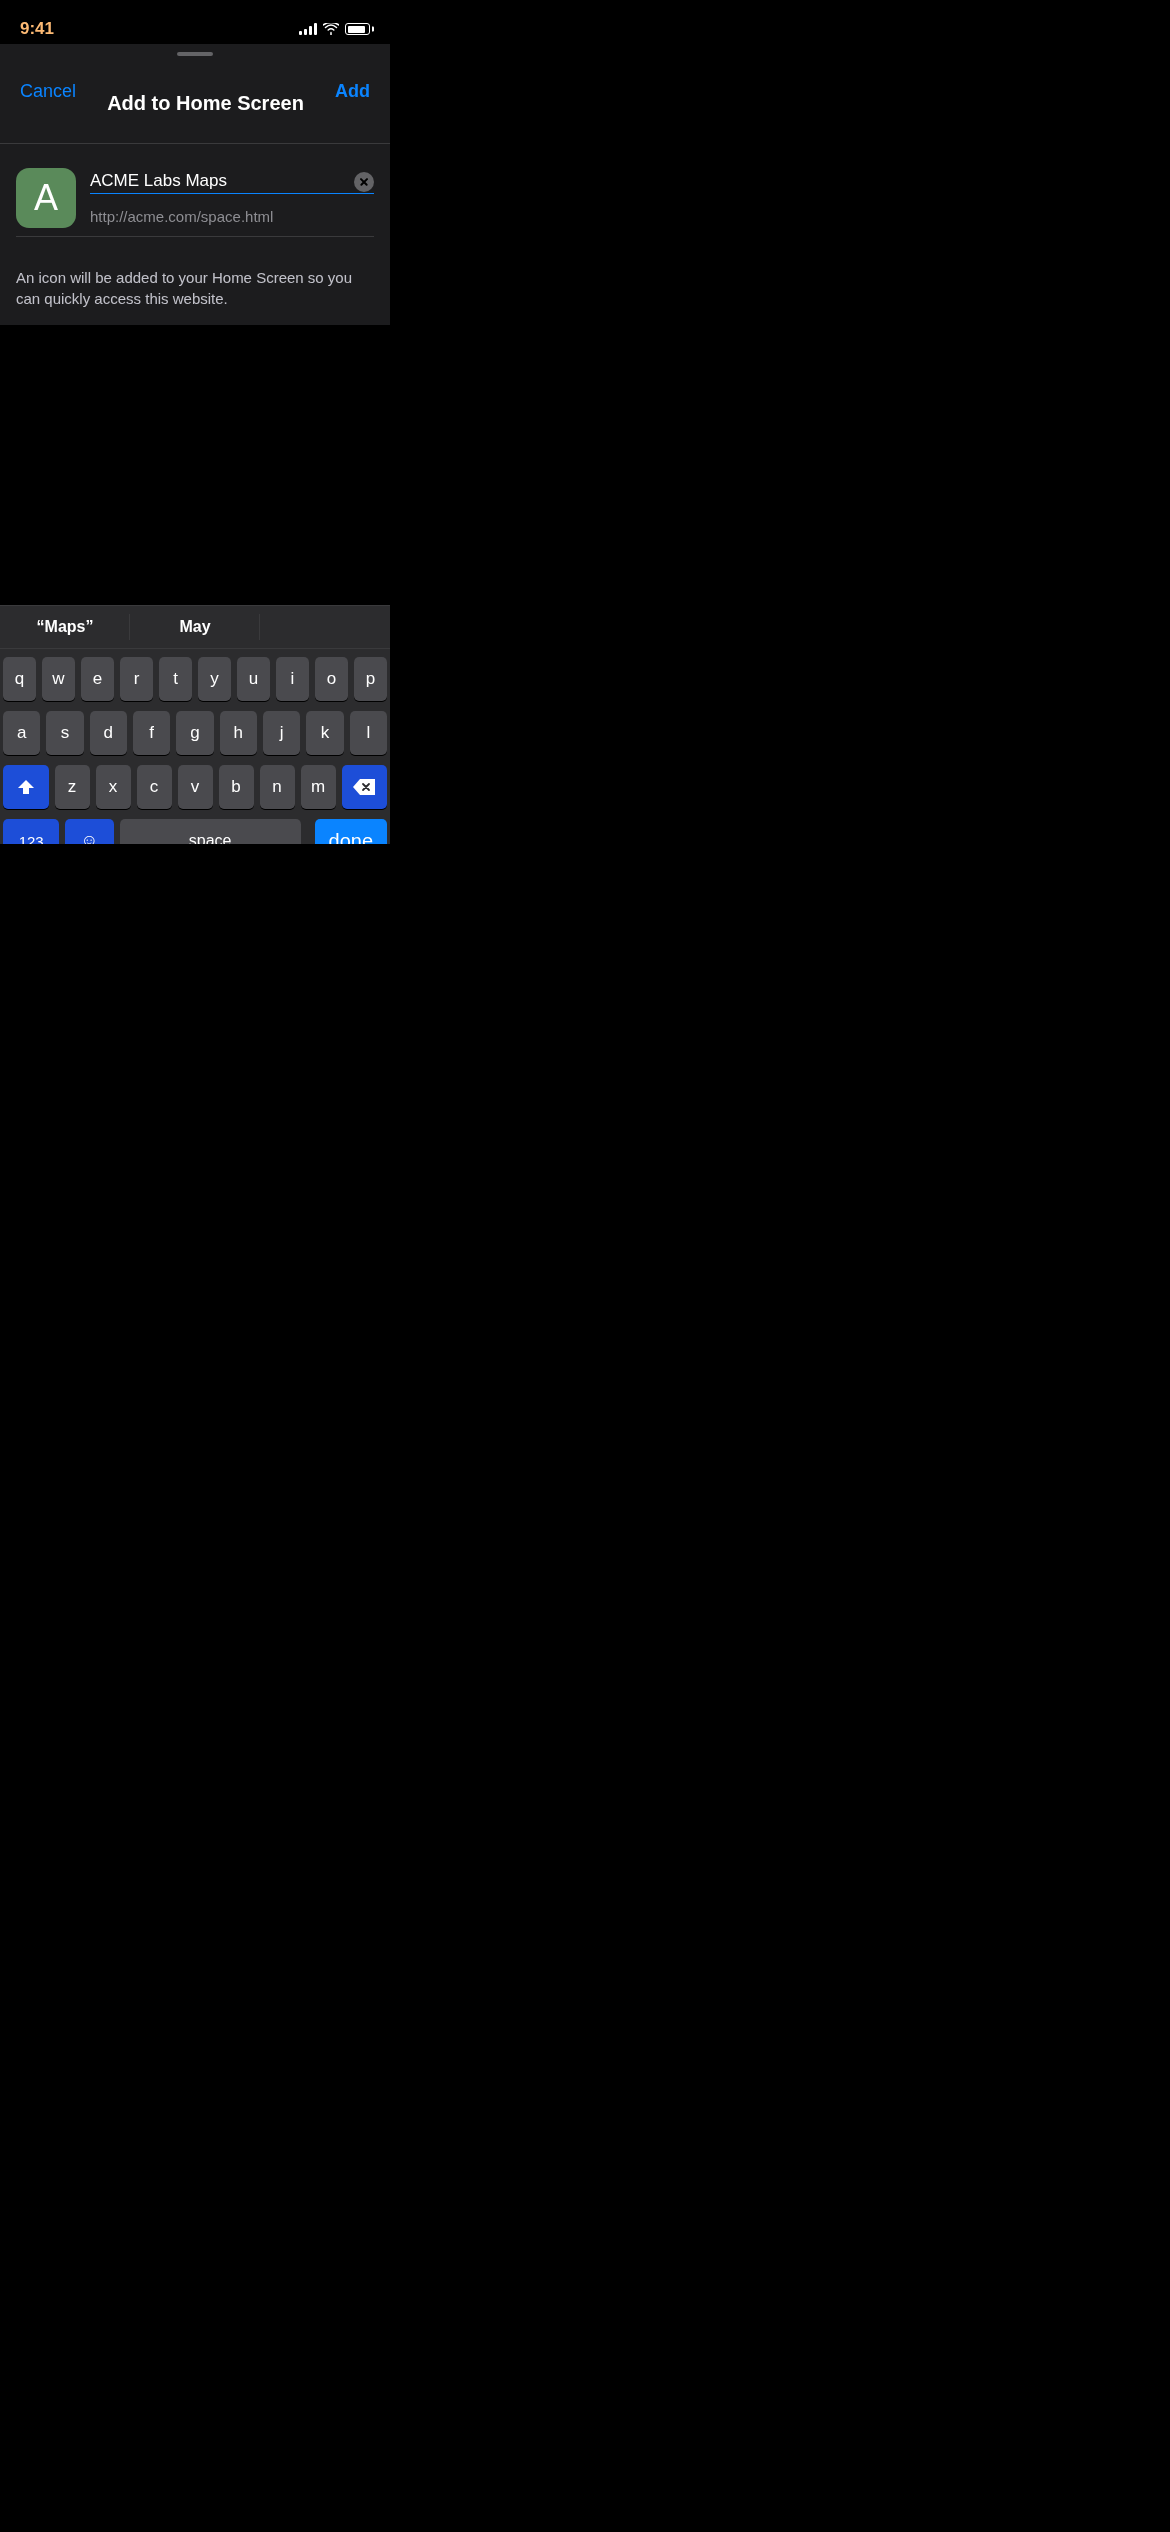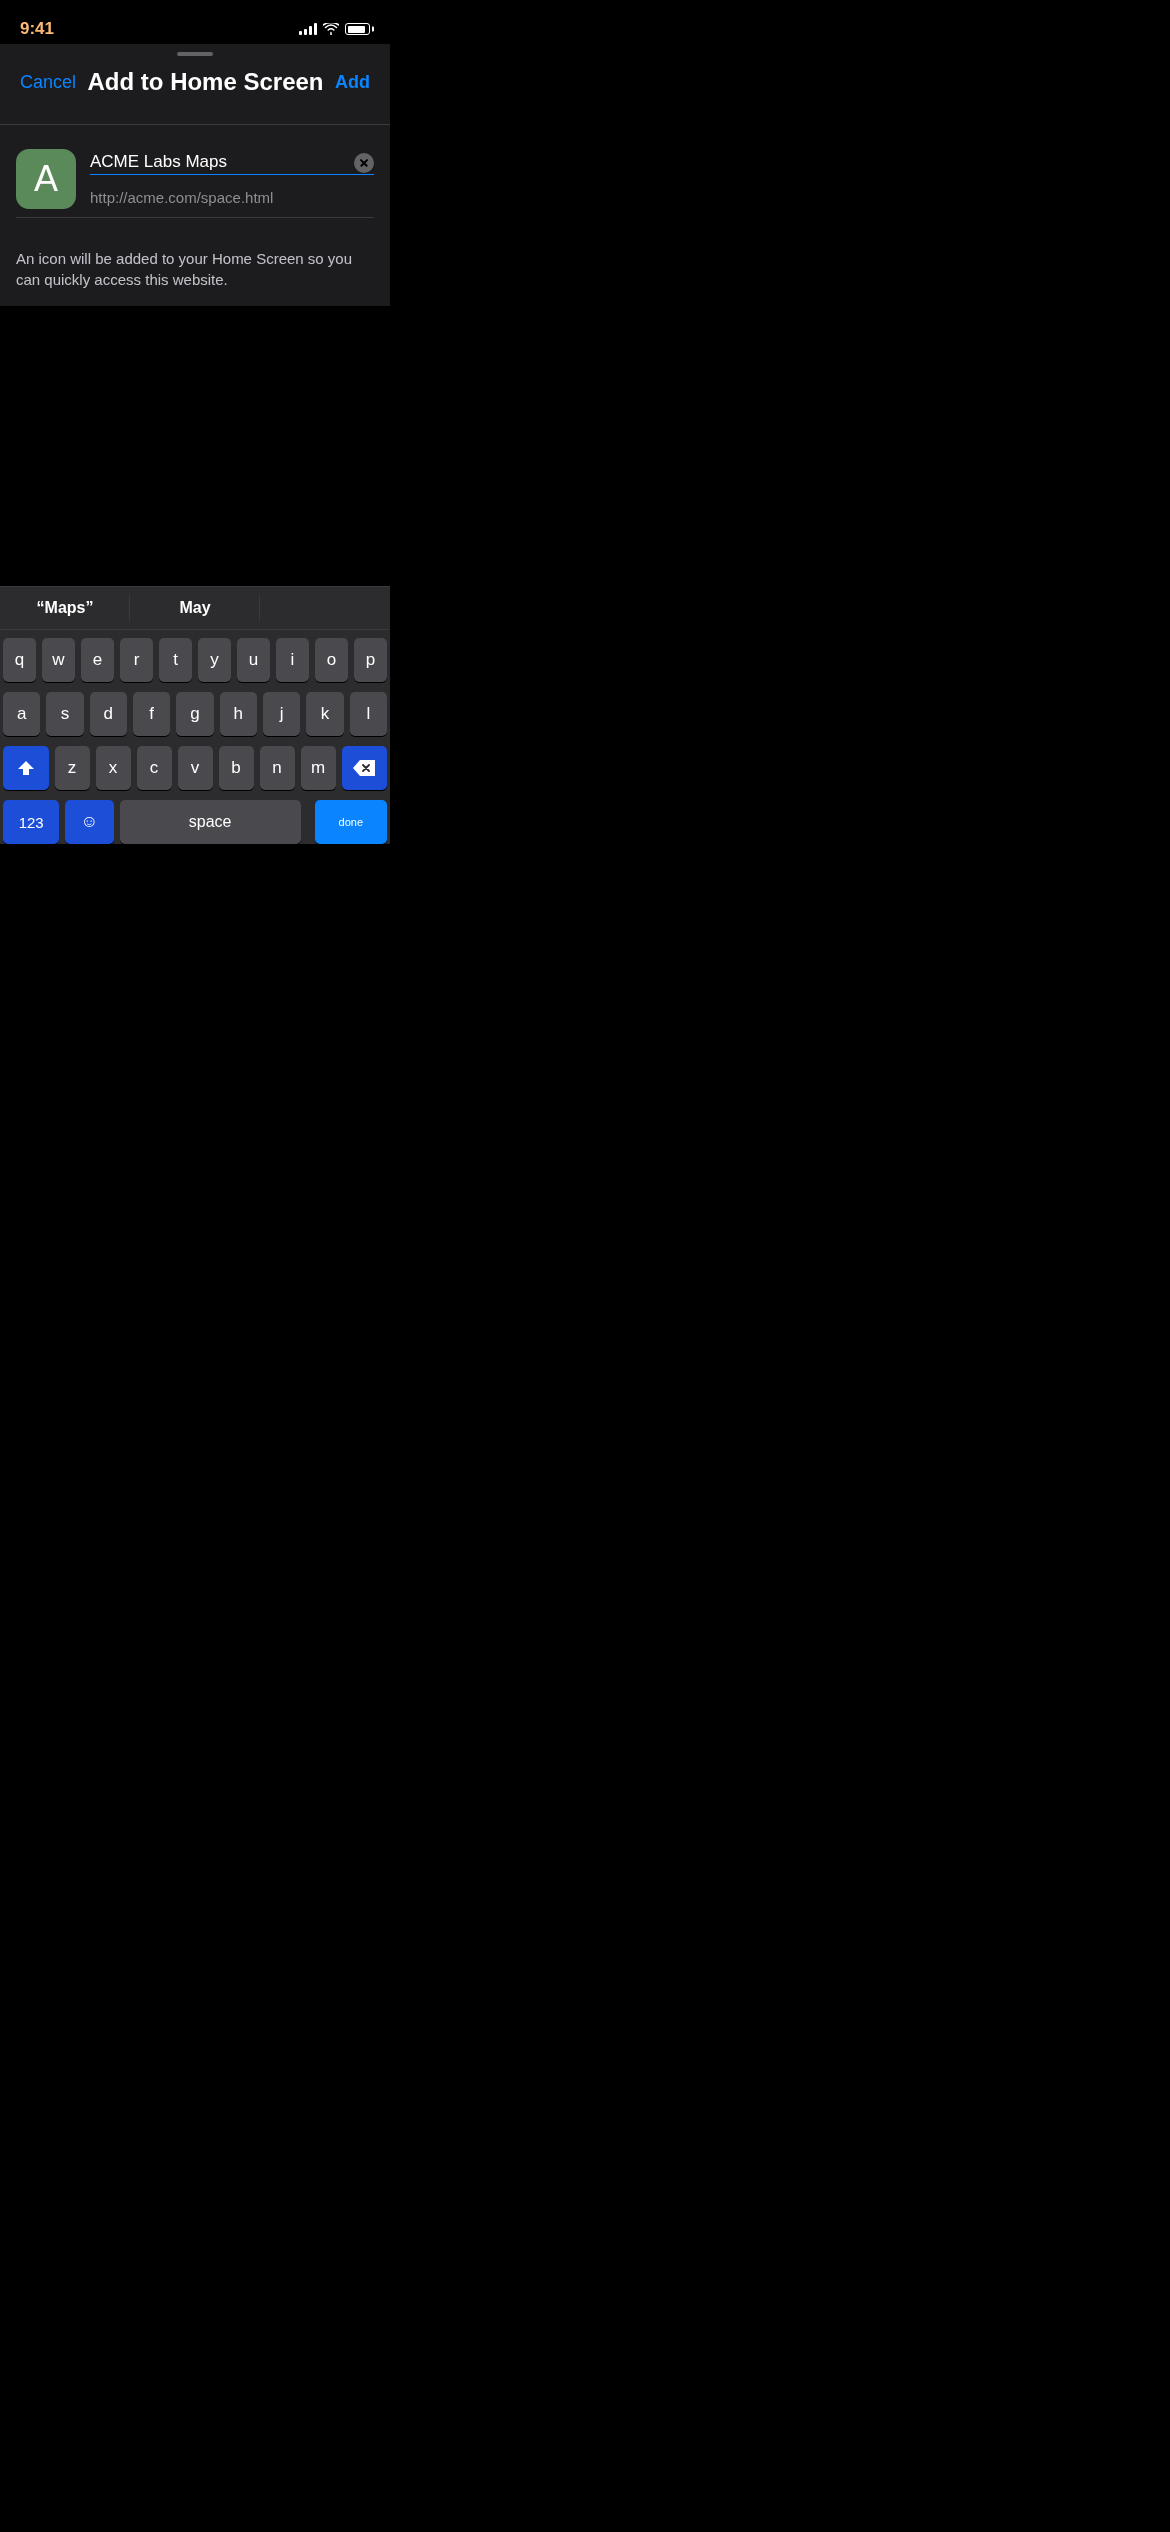--- a/index.html
+++ b/index.html
@@ -84,23 +84,24 @@
       padding: 8px 20px 28px 20px;
       background: #1c1c1e;
       border-bottom: 1px solid #3a3a3c;
     }
     .nav-cancel {
       font-size: 18px;
       color: #0a84ff;
       font-weight: 400;
     }
     .nav-title {
-      font-size: 24px;
+      font-size: 20px;
       font-weight: 600;
       color: #fff;
+      margin-top: 24px;
     }
     .nav-add {
       font-size: 18px;
       color: #0a84ff;
       font-weight: 700;
       text-align: center;
     }
 
     
     .content-area {
@@ -281,21 +282,21 @@
     .key-space {
       flex: 4.5;
       max-width: none;
       font-size: 16px;
       background: #4a4a4e;
     }
     .key-done {
       flex: 1.8;
       max-width: none;
       background: #0a84ff;
-      font-size: 11px;
+      font-size: 20px;
       font-weight: 500;
       margin-left: 8px;
     }
 
     
     .keyboard-bottom {
       background: #2c2c2e;
       display: flex;
       justify-content: space-between;
       align-items: center;

